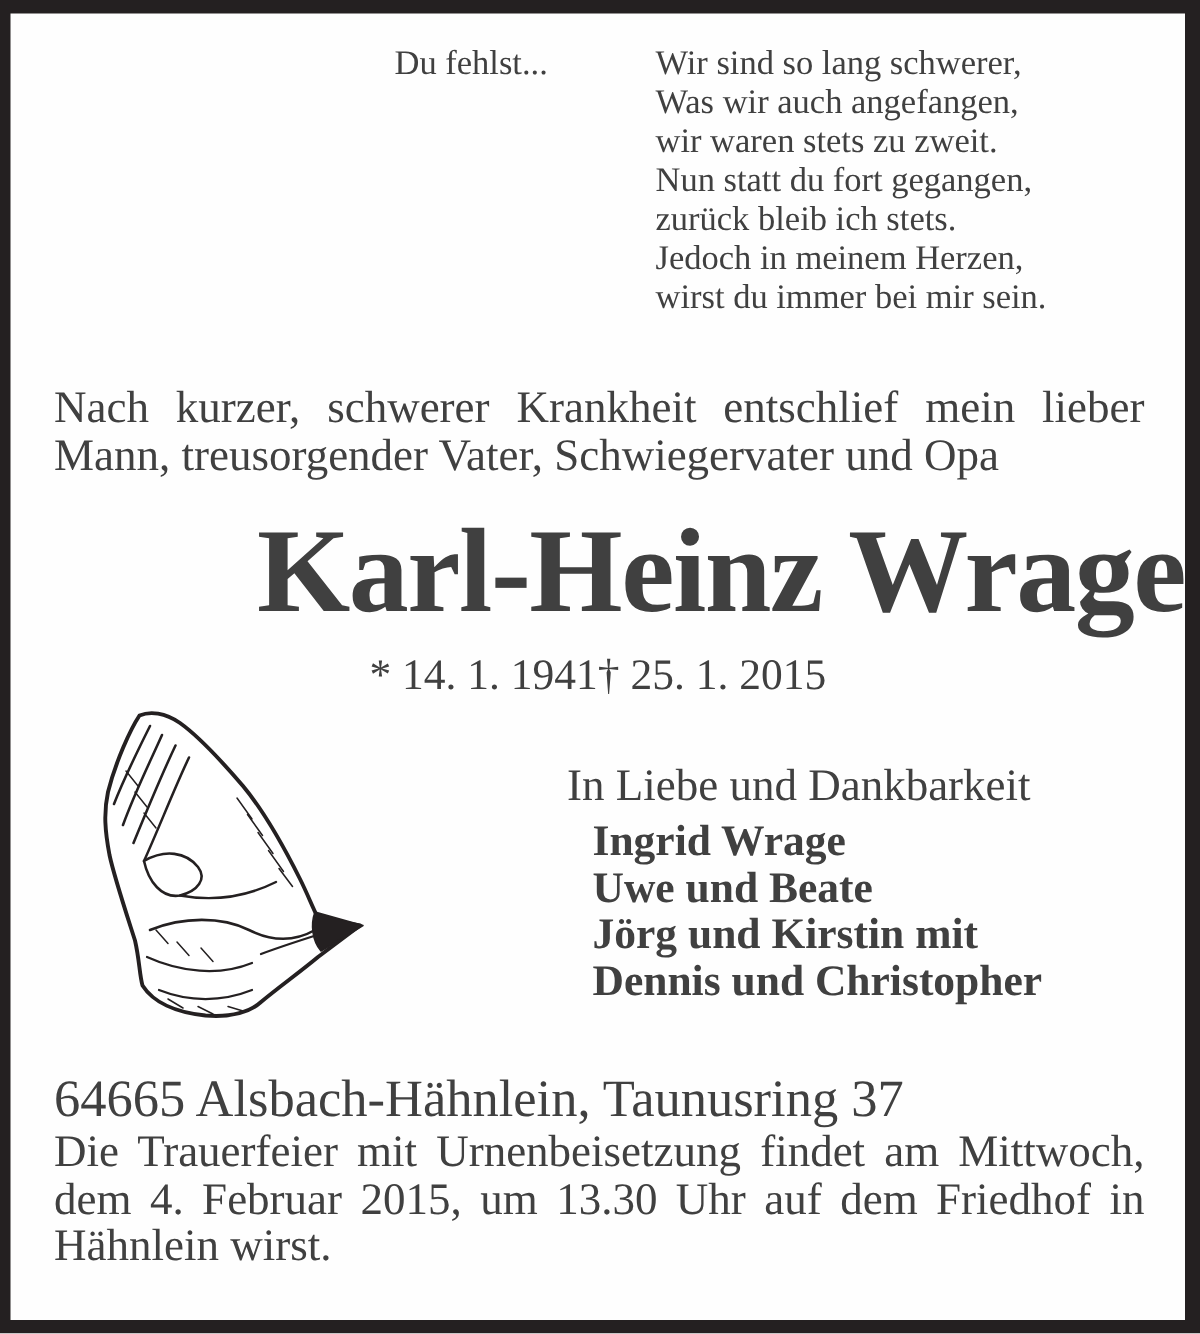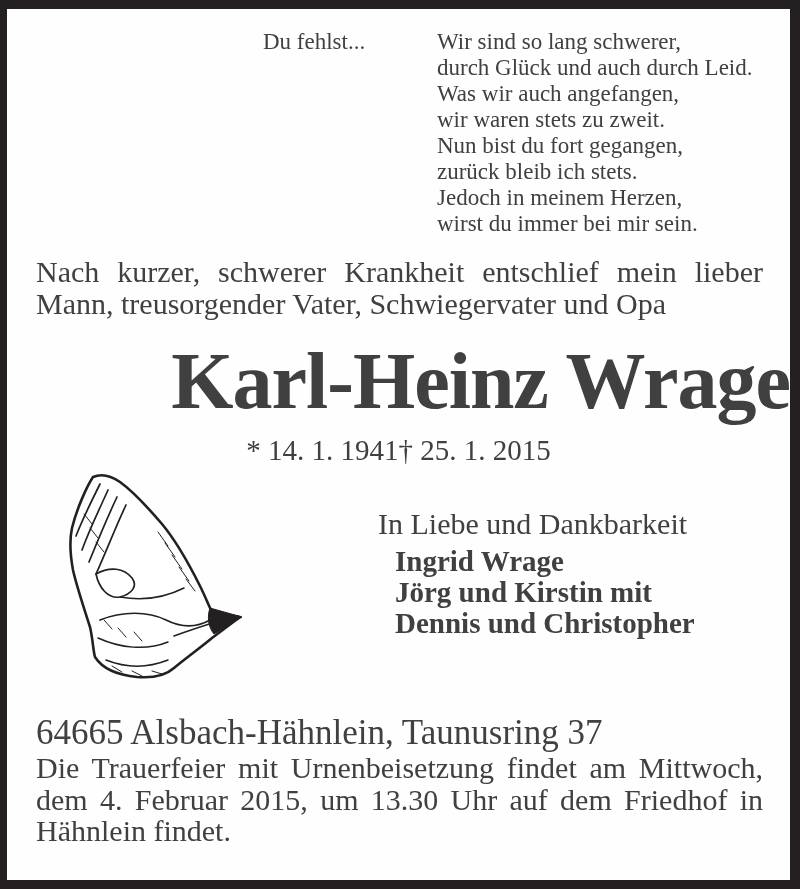--- a/index.html
+++ b/index.html
@@ -78,24 +78,23 @@
 </style>
 </head>
 <body>
 
 <div class="page">
 
   <div class="abs memorial-phrase">Du fehlst...</div>
 
   <div class="abs poem">
     <div>Wir sind so lang schwerer,</div>
-    <div>durch Glück und auch durch Leid.</div>
     <div>Was wir auch angefangen,</div>
     <div>wir waren stets zu zweit.</div>
-    <div>Nun bist du fort gegangen,</div>
+    <div>Nun statt du fort gegangen,</div>
     <div>zurück bleib ich stets.</div>
     <div>Jedoch in meinem Herzen,</div>
     <div>wirst du immer bei mir sein.</div>
   </div>
 
   <div class="abs intro">
     <div class="jline">Nach kurzer, schwerer Krankheit entschlief mein lieber</div>
     <div>Mann, treusorgender Vater, Schwiegervater und Opa</div>
   </div>
 
@@ -154,25 +153,26 @@
       <path d="M50,196 l10,6"></path>
         <path d="M70,201 l10,5"></path>
         <path d="M90,201 l10,3"></path>
     </g>
   </svg>
 
   <div class="abs salutation">In Liebe und Dankbarkeit</div>
 
   <div class="abs mourners">
     <div>Ingrid Wrage</div>
+    <div>Uwe und Beate</div>
     <div>Jörg und Kirstin mit</div>
     <div>Dennis und Christopher</div>
   </div>
 
   <div class="abs address">64665 Alsbach-Hähnlein, Taunusring 37</div>
 
   <div class="abs funeral">
     <div class="jline">Die Trauerfeier mit Urnenbeisetzung findet am Mittwoch,</div>
     <div class="jline">dem 4. Februar 2015, um 13.30 Uhr auf dem Friedhof in</div>
-    <div>Hähnlein findet.</div>
+    <div>Hähnlein wirst.</div>
   </div>
 
 </div>
 
 </body></html>

